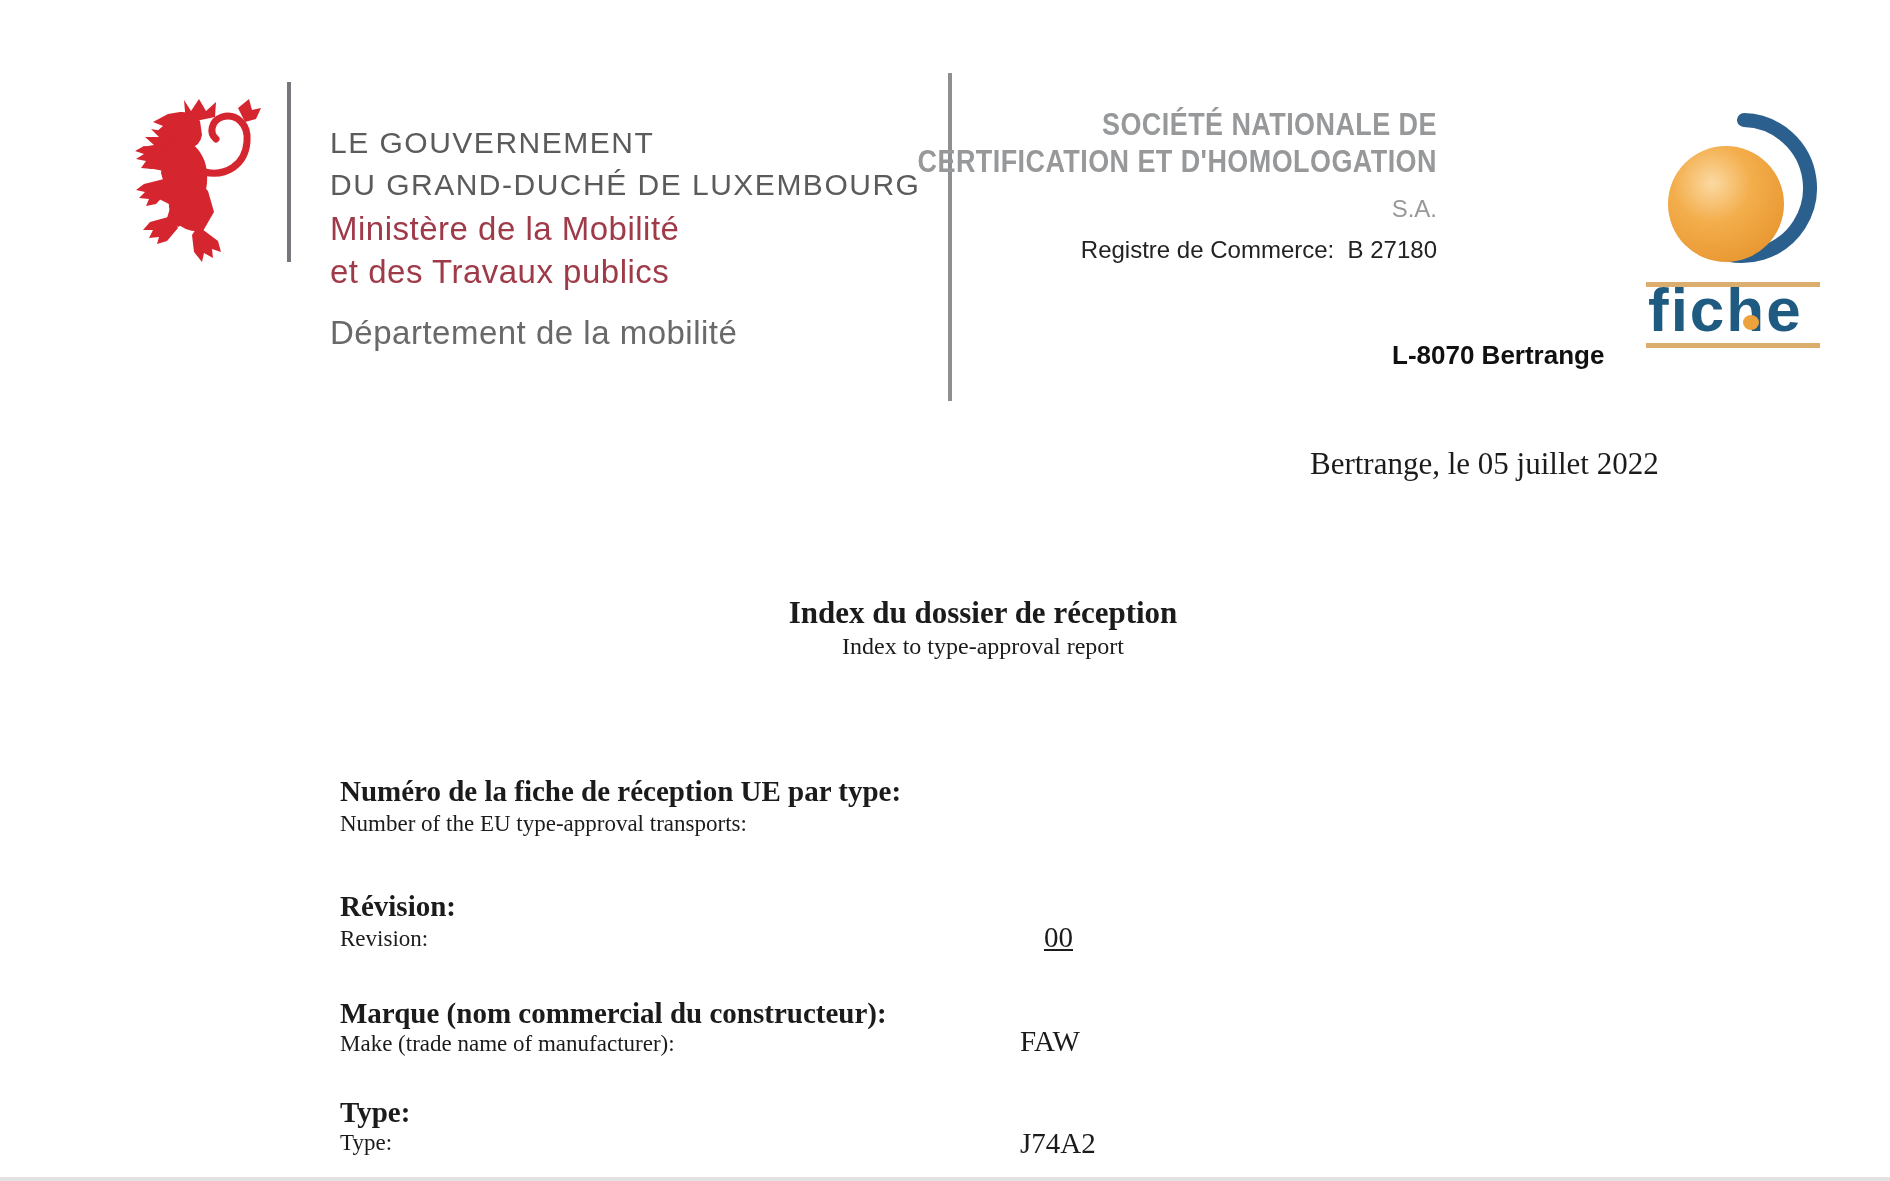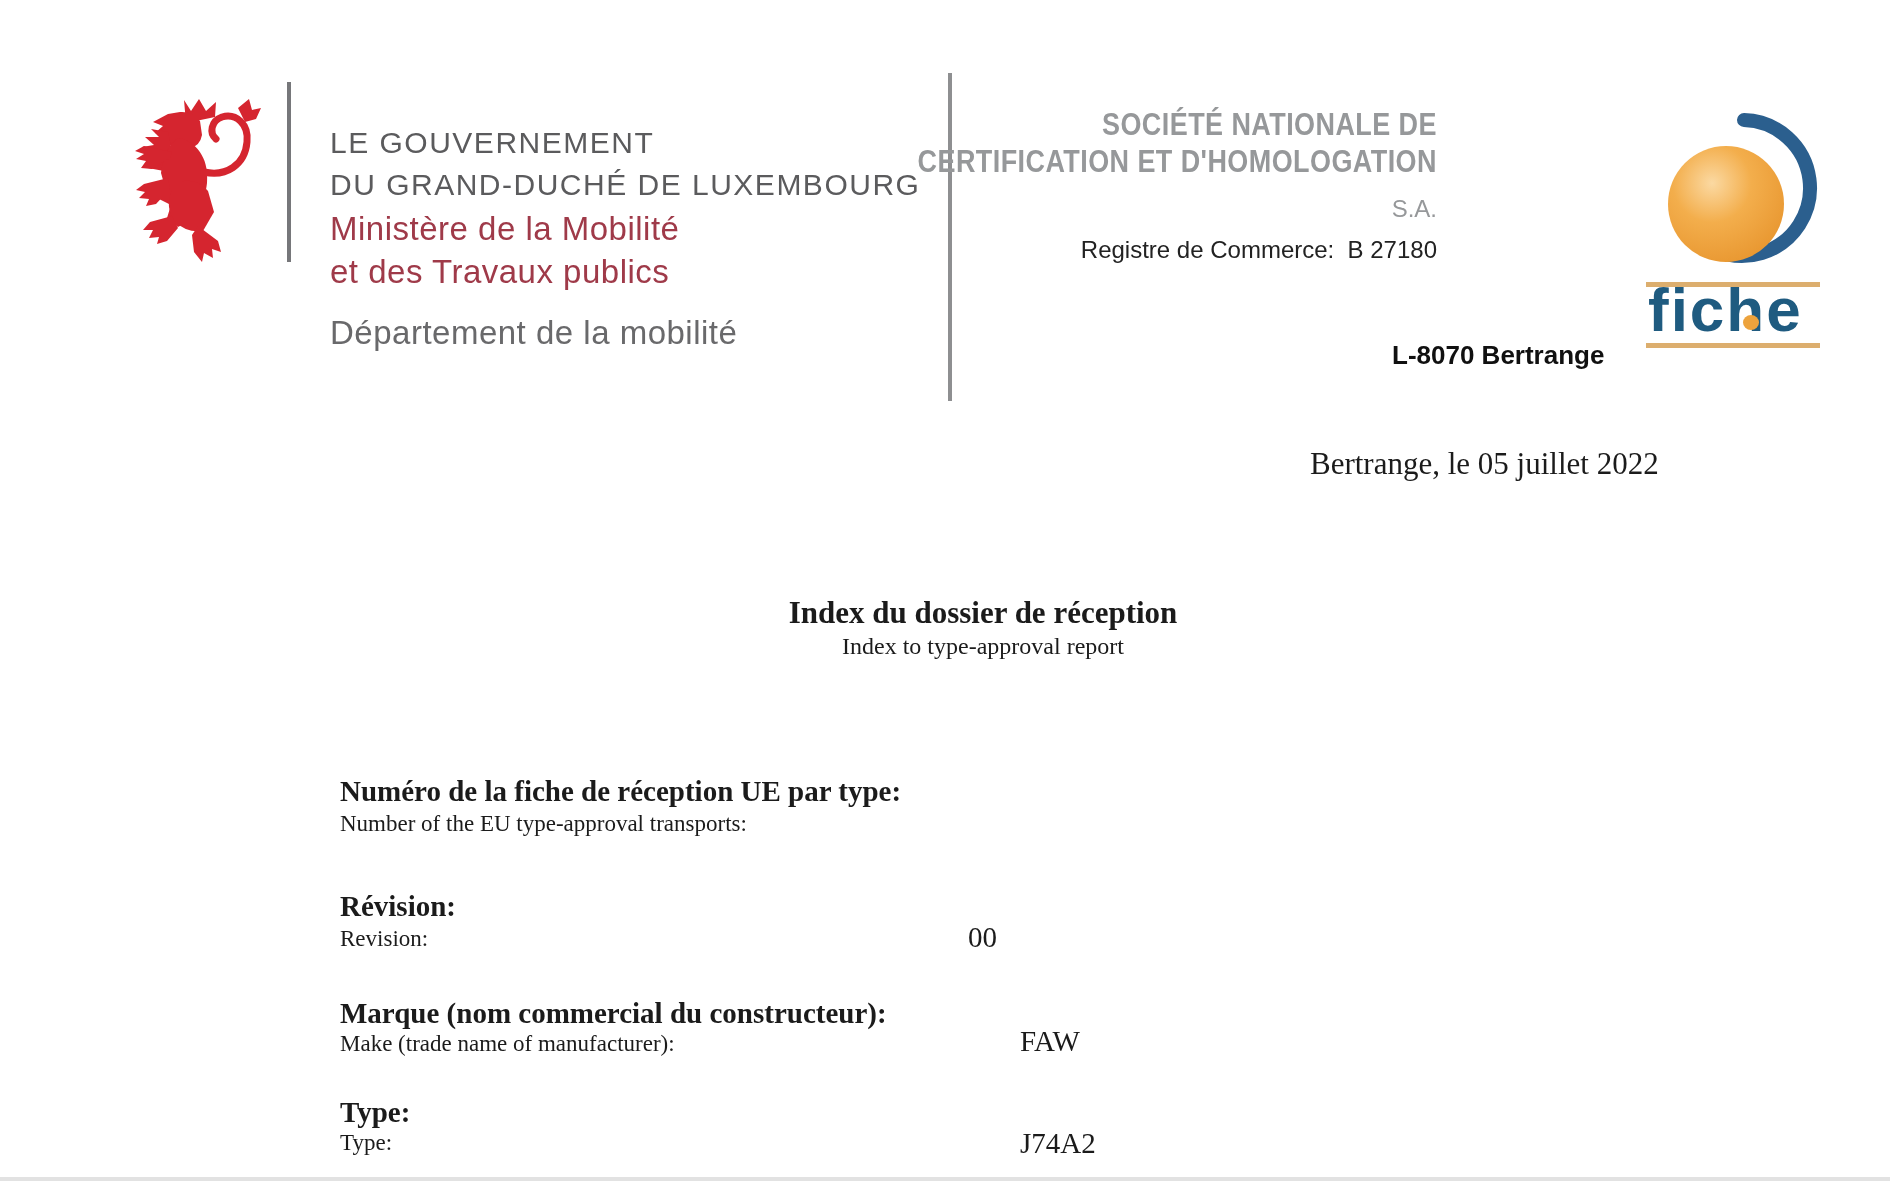--- a/index.html
+++ b/index.html
@@ -121,21 +121,21 @@
   <div class="abs date-line" style="left:1310px;top:447px;">Bertrange, le 05 juillet 2022</div>
 
   <div class="abs doc-title" style="left:76px;right:0;top:596px;white-space:normal;text-align:center;">Index du dossier de réception</div>
   <div class="abs doc-subtitle" style="left:76px;right:0;top:634px;white-space:normal;">Index to type-approval report</div>
 
   <div class="abs lbl-fr" style="left:340px;top:776px;">Numéro de la fiche de réception UE par type:</div>
   <div class="abs lbl-en" style="left:340px;top:812px;">Number of the EU type-approval transports:</div>
 
   <div class="abs lbl-fr" style="left:340px;top:891px;">Révision:</div>
   <div class="abs lbl-en" style="left:340px;top:927px;">Revision:</div>
-  <div class="abs val" style="left:968px;top:922px;">00</div>
+  <div class="abs val" style="left:1044px;top:922px;text-decoration:underline;">00</div>
 
   <div class="abs lbl-fr" style="left:340px;top:998px;">Marque (nom commercial du constructeur):</div>
   <div class="abs lbl-en" style="left:340px;top:1032px;">Make (trade name of manufacturer):</div>
   <div class="abs val" style="left:1020px;top:1026px;">FAW</div>
 
   <div class="abs lbl-fr" style="left:340px;top:1097px;">Type:</div>
   <div class="abs lbl-en" style="left:340px;top:1131px;">Type:</div>
   <div class="abs val" style="left:1020px;top:1128px;">J74A2</div>
 
   <div class="bottom-strip"></div>

